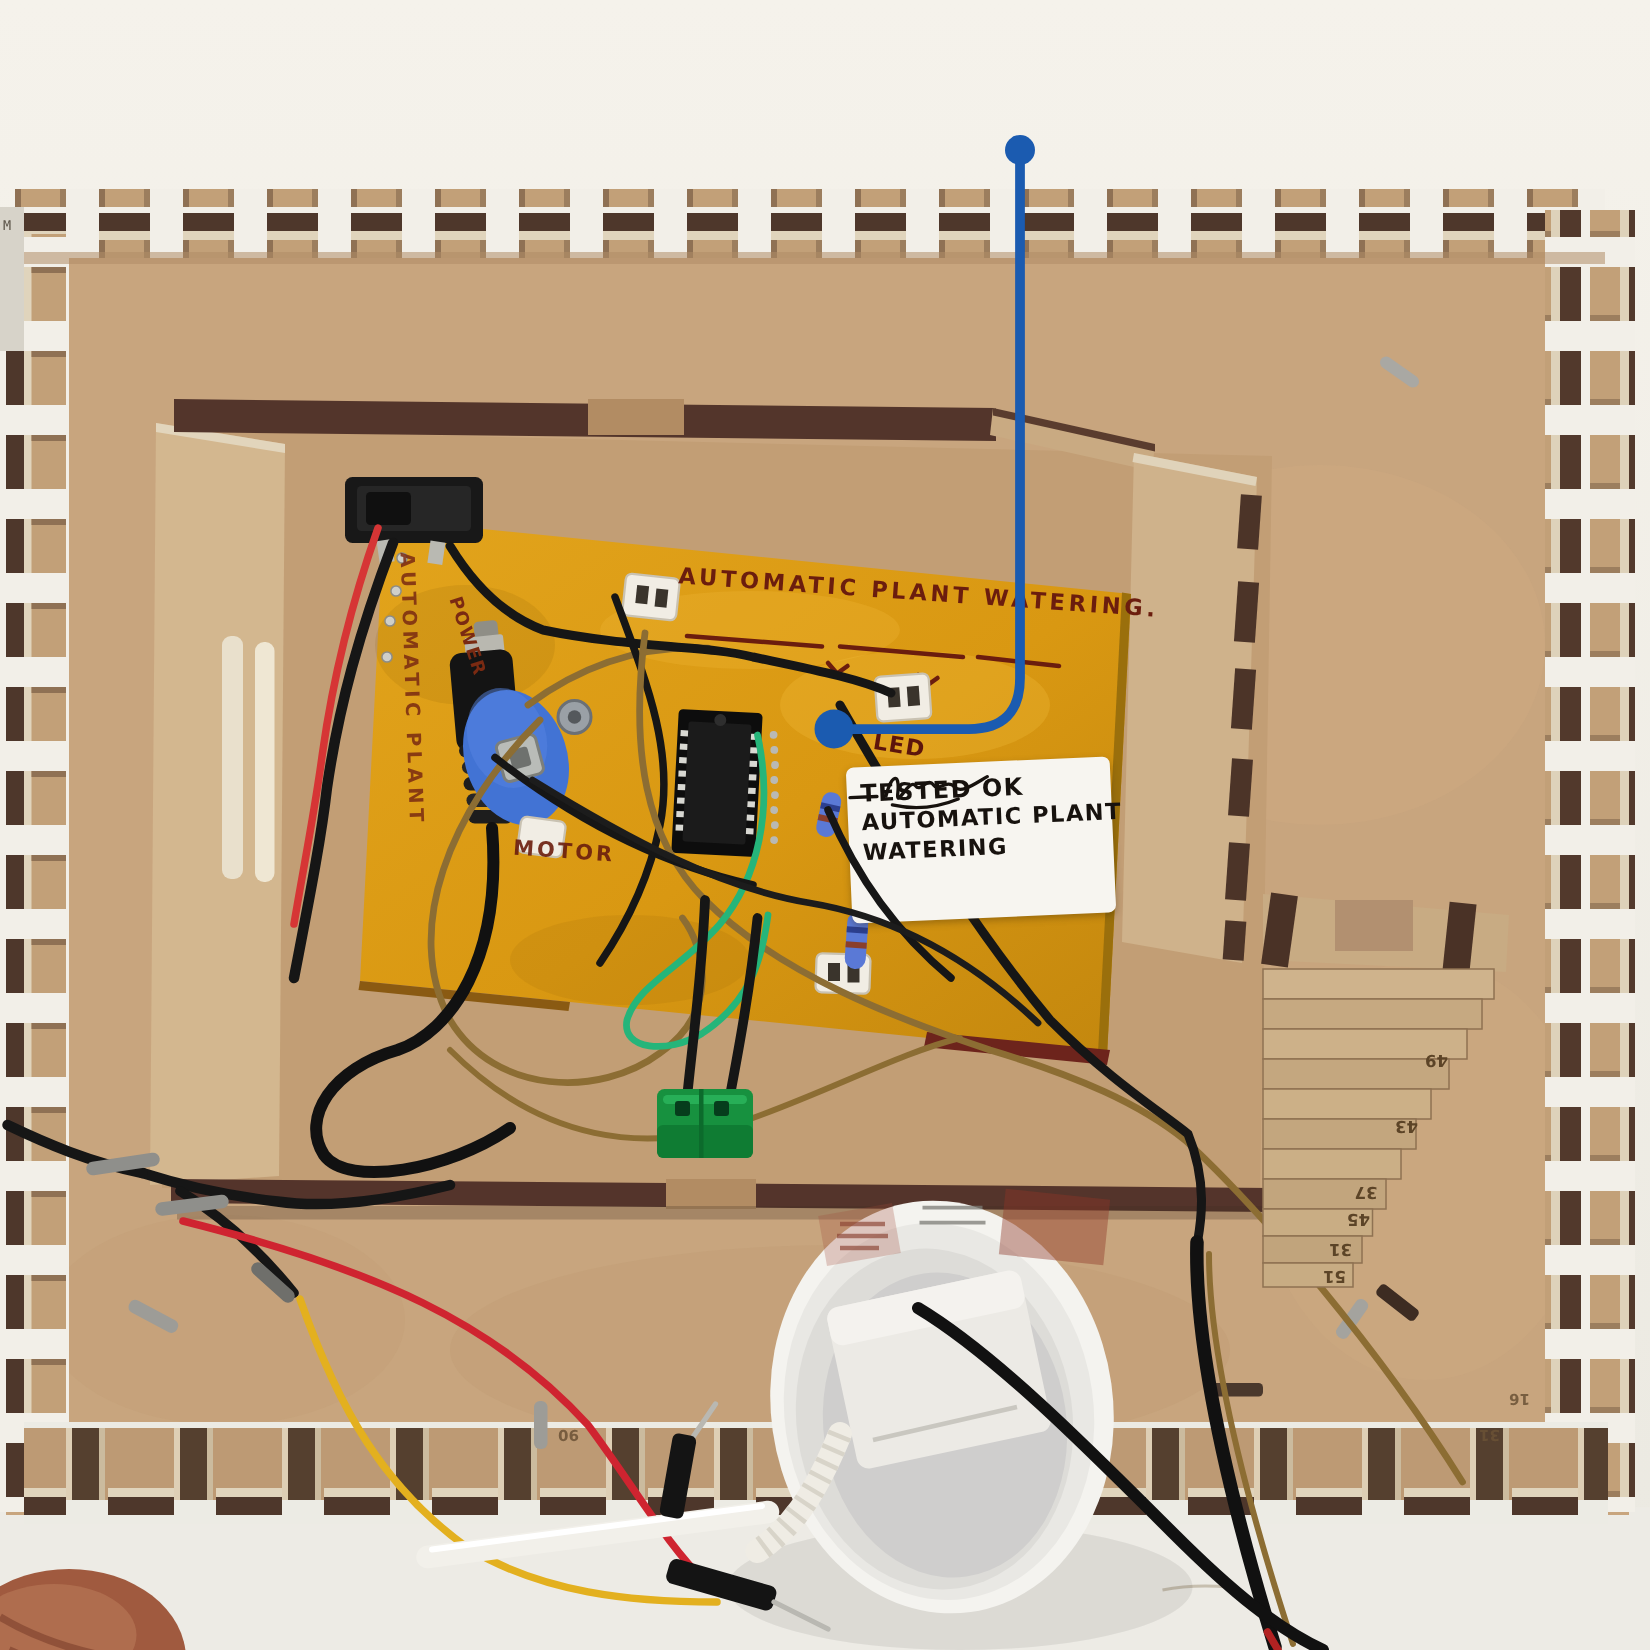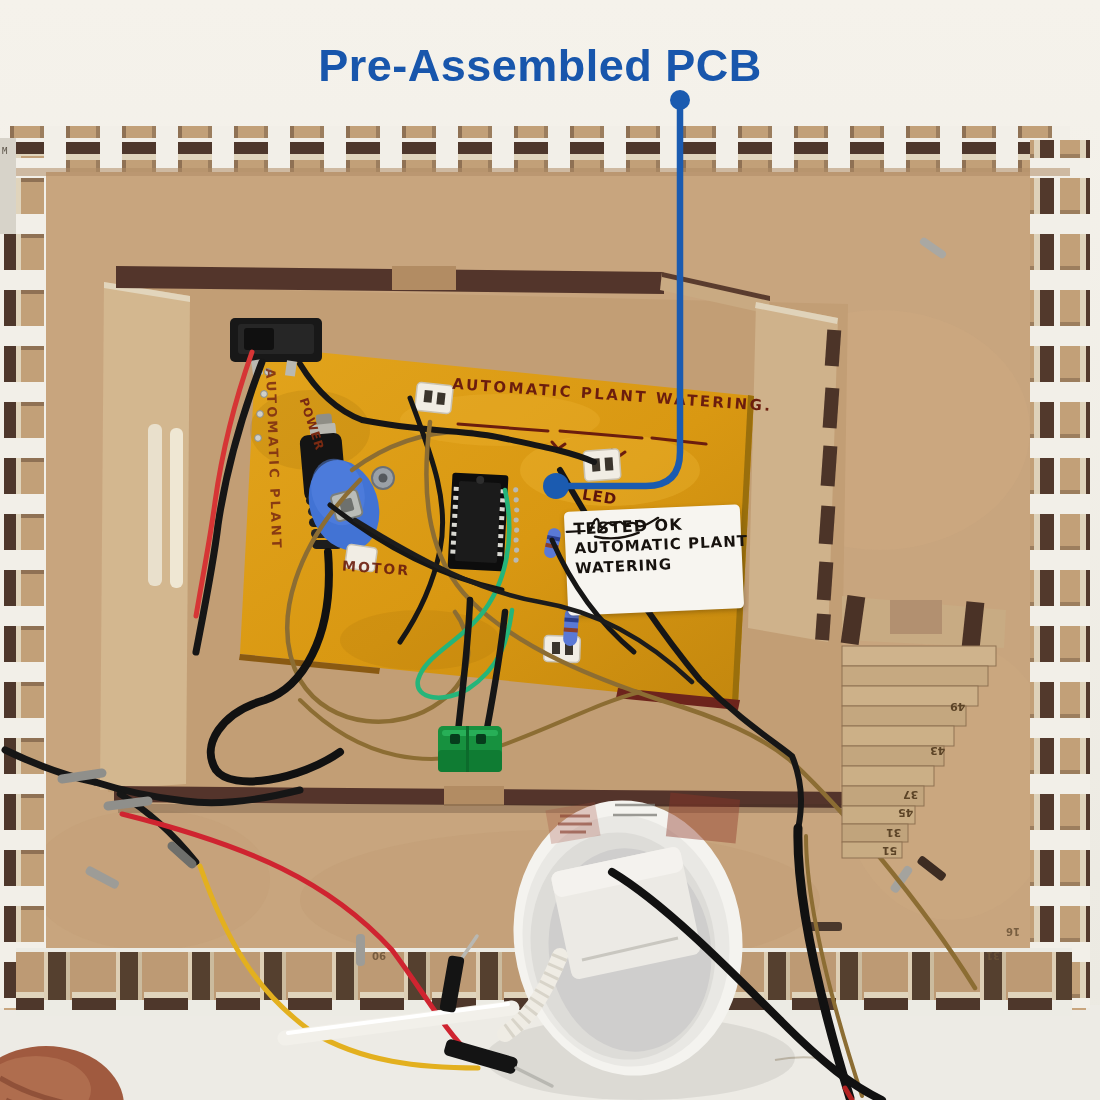--- a/index.html
+++ b/index.html
@@ -331,21 +331,20 @@
     <path d="M 516 1068 L 552 1086" stroke="#b9b8b2" stroke-width="3.5" stroke-linecap="round"></path>
   </g>
 
   <g>
     <ellipse cx="46" cy="1106" rx="78" ry="60" fill="#a05a3f"></ellipse>
     <ellipse cx="36" cy="1090" rx="55" ry="34" fill="#b97a58" opacity=".6"></ellipse>
     <path d="M 0 1078 q 30 18 70 26 M 6 1100 q 36 16 76 18" stroke="#7c3f2b" stroke-width="5" fill="none" opacity=".6"></path>
   </g>
 </svg>
 
-<div class="ov title" style="left:300px;top:40px;">Pre-Assembled PCB</div>
 
 <div class="ov hand pcb-title" style="left:452px;top:386px;">AUTOMATIC PLANT WATERING.</div>
 
 <div class="ov hand side-text" style="left:278px;top:368px;">AUTOMATIC PLANT</div>
 
 <div class="ov hand power" style="left:310px;top:396px;">POWER</div>
 
 <div class="ov hand motor" style="left:342px;top:560px;">MOTOR</div>
 
 <div class="ov hand led" style="left:582px;top:488px;">LED</div>

